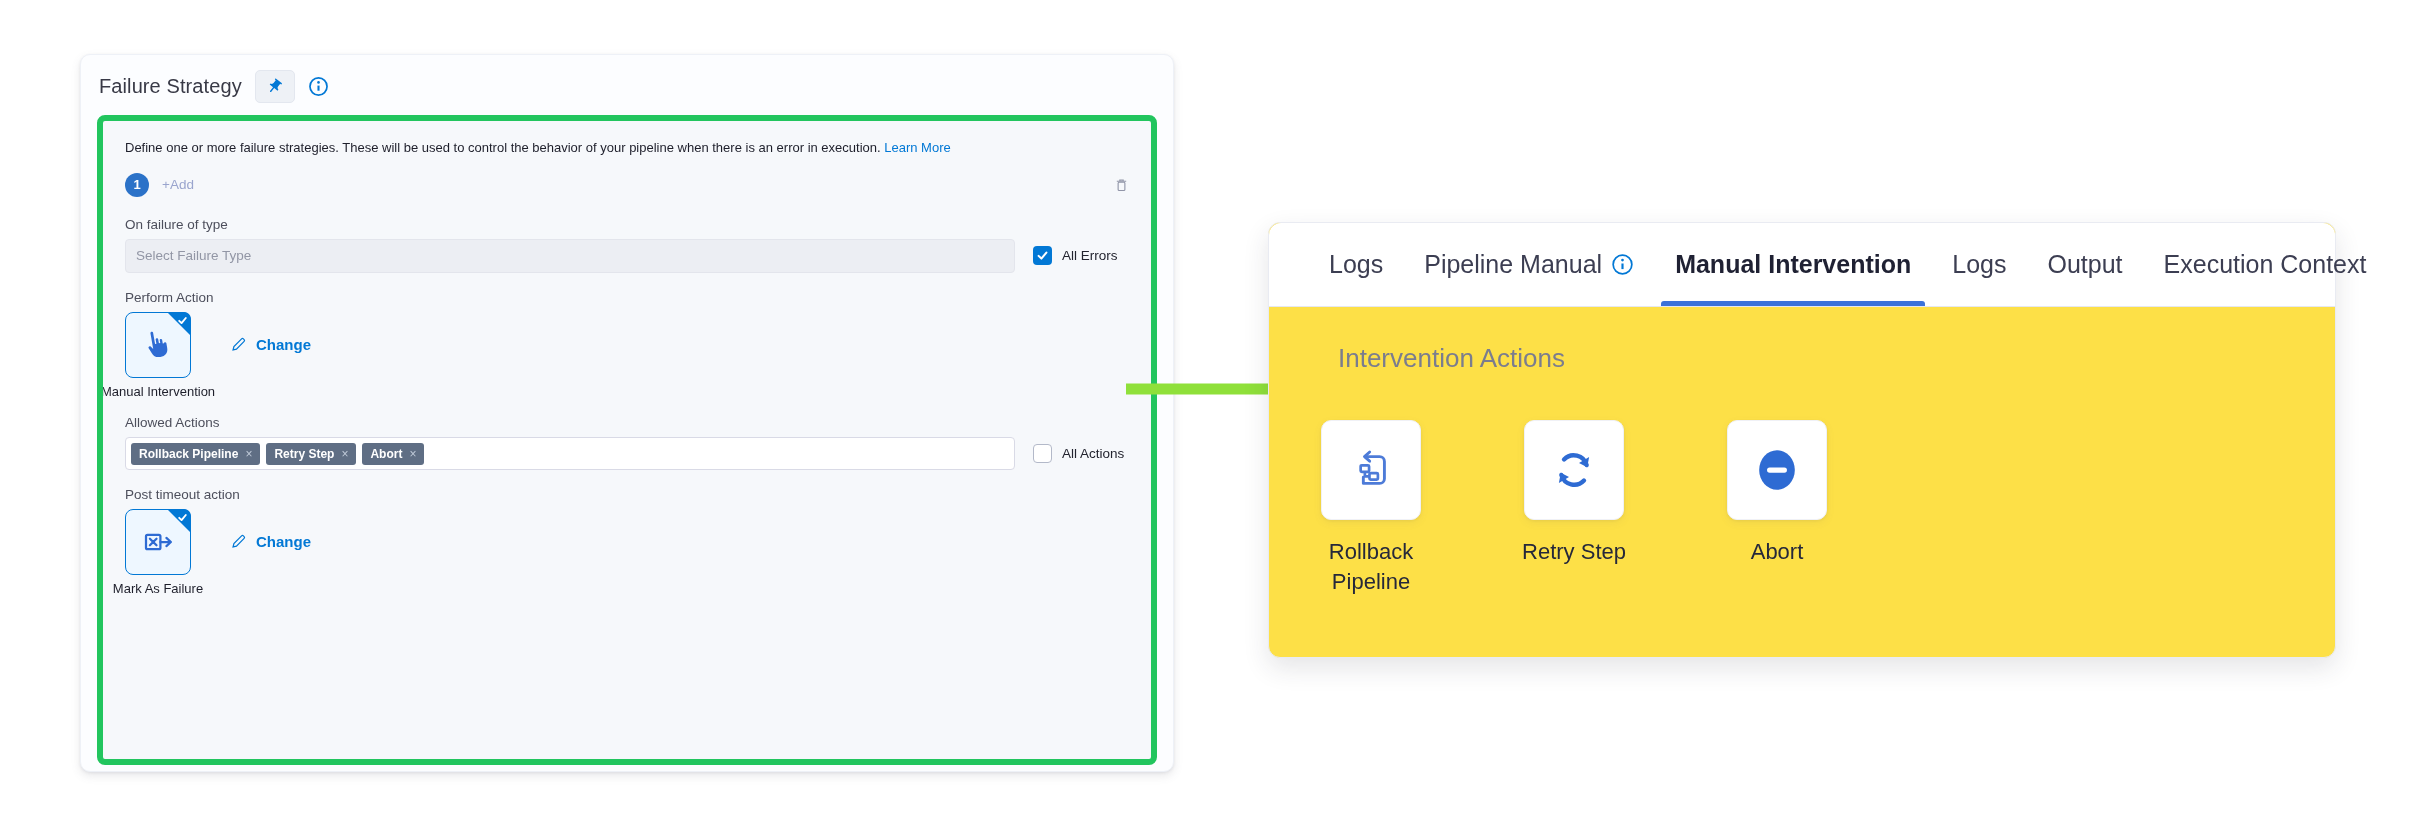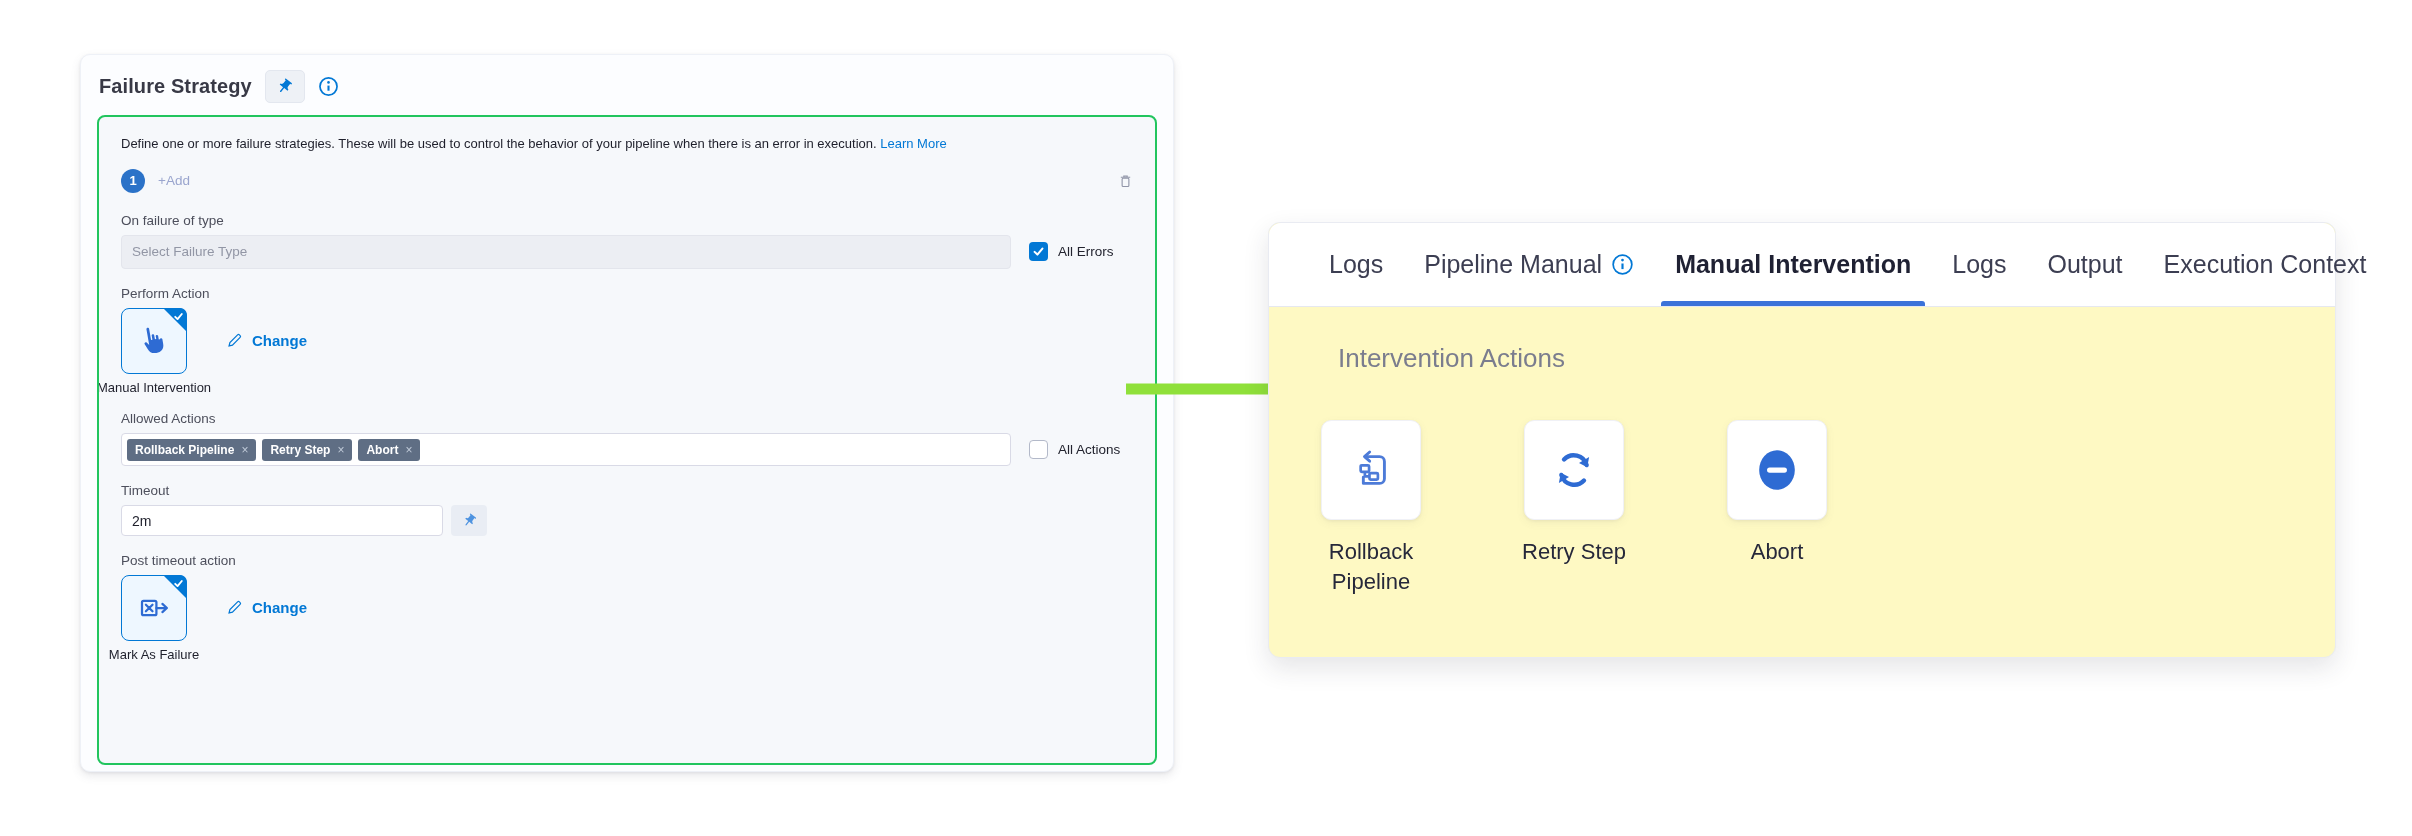--- a/index.html
+++ b/index.html
@@ -14,25 +14,25 @@
   }
   *{box-sizing:border-box;margin:0;padding:0}
   html,body{width:2412px;height:836px;background:#ffffff;overflow:hidden;
     font-family:"Liberation Sans","DejaVu Sans",sans-serif;color:var(--text-dark);}
 
   
   .left-card{position:absolute;left:80px;top:54px;width:1094px;height:718px;
     background:#fcfdff;border:1px solid #eef1f7;border-radius:10px;
     box-shadow:0 1px 3px rgba(40,41,61,.08),0 4px 10px rgba(96,97,112,.14);}
   .left-header{display:flex;align-items:center;gap:13px;padding:15px 18px 10px 18px;}
-  .left-title{font-size:20px;font-weight:700;color:#383946;letter-spacing:.1px}
+  .left-title{font-size:20px;font-weight:400;color:#383946;letter-spacing:.1px}
   .pin-btn{width:40px;height:33px;background:#eef1f6;border:1px solid #e3e7ef;border-radius:5px;
     display:flex;align-items:center;justify-content:center;cursor:pointer}
   .pin-svg{transform:rotate(38deg)}
-  .inner-panel{margin:2px 16px 16px 16px;height:650px;background:#f6f8fb;border:2px solid #22c55e;
+  .inner-panel{margin:2px 16px 16px 16px;height:650px;background:#f6f8fb;border:6px solid #22c55e;
     border-radius:8px;padding:18px 22px;overflow:hidden}
   .desc{font-size:13px;line-height:1.45;color:#1e1f2b;margin-bottom:15px}
   .link{color:var(--accent);cursor:pointer;text-decoration:none}
   .badge-row{display:flex;align-items:center;gap:13px;margin-bottom:20px}
   .num-badge{width:24px;height:24px;border-radius:50%;background:#2b72c8;color:#fff;
     font-size:13px;font-weight:700;display:flex;align-items:center;justify-content:center;cursor:pointer}
   .add-link{color:#9aa5ce;font-size:13.5px;cursor:pointer}
   .trash{margin-left:auto;cursor:pointer;display:flex;align-items:center}
   .f-label{font-size:13.5px;color:var(--label-gray);margin-bottom:7px}
   .field-row{display:flex;align-items:center;gap:18px;margin-bottom:17px}
@@ -64,21 +64,21 @@
   .timeout-input{width:322px;height:31px;background:#fff;border:1px solid #d9dae6;border-radius:4px;
     font-size:14px;color:#1e1f2b;padding:0 10px;font-family:inherit;outline:none}
   .small-pin-btn{width:36px;height:31px;background:#e9edf4;border-radius:4px;margin-left:8px;
     display:flex;align-items:center;justify-content:center;cursor:pointer}
 
   
   .flow-arrow{position:absolute;left:1106px;top:364px;width:252px;height:50px}
 
   
   .right-card{position:absolute;left:1268px;top:222px;width:1068px;height:436px;
-    background:#fef9c3;border:1px solid #e9ebf2;border-radius:12px;
+    background:#fde047;border:1px solid #e9ebf2;border-radius:12px;
     box-shadow:0 10px 26px rgba(40,41,61,.12);}
   .tabbar{height:84px;background:#fff;border-bottom:1px solid #e6e8ef;border-radius:12px 12px 0 0;
     display:flex;align-items:stretch;gap:41px;padding-left:60px}
   .tab{display:flex;align-items:center;gap:9px;font-size:25px;color:#3c3e52;position:relative;cursor:pointer;white-space:nowrap}
   .tab.active{font-weight:700;color:#1f2133}
   .tab.active::after{content:"";position:absolute;left:-14px;right:-14px;bottom:0;height:5px;
     background:var(--tab-underline);border-radius:3px 3px 0 0}
   .right-content{padding:36px 0 0 52px}
   .perm-title{font-size:26px;color:var(--heading-gray);margin-bottom:46px;margin-left:17px}
   .cards-row{display:flex;gap:103px}
@@ -176,31 +176,20 @@
           <span class="tag">
             <span>Abort</span>
             <span class="x">×</span>
           </span>
         </div>
         <span class="cb unchecked"></span>
         <span class="cb-label">All Actions</span>
       </div>
     </div>
 
-    <div>
-      <div class="f-label">Timeout</div>
-      <div class="timeout-row">
-        <input class="timeout-input" value="2m" style="">
-        <span class="small-pin-btn">
-          <svg class="pin-svg" width="15" height="15" viewBox="0 0 24 24">
-            <path d="M16 9V4h1a1 1 0 0 0 0-2H7a1 1 0 0 0 0 2h1v5c0 1.66-1.34 3-3 3v2h5.97v7l1 1 1-1v-7H19v-2c-1.66 0-3-1.34-3-3z" fill="#4e93e0"></path>
-          </svg>
-        </span>
-      </div>
-    </div>
 
     <div>
       <div class="f-label">Post timeout action</div>
       <div class="action-flex">
         <div class="action-col">
           <div class="action-card">
             <svg width="36" height="36" viewBox="0 0 24 24">
               <rect x="4" y="7.2" width="9.6" height="9.6" rx="1" fill="none" stroke="#2e6bd3" stroke-width="1.5"></rect>
               <path d="M6.6 9.8l4.4 4.4M11 9.8l-4.4 4.4" stroke="#2e6bd3" stroke-width="1.5" stroke-linecap="round"></path>
               <path d="M13.6 12h6.4M17.6 9.3L20.6 12l-3 2.7" fill="none" stroke="#2e6bd3" stroke-width="1.5" stroke-linecap="round" stroke-linejoin="round"></path>

